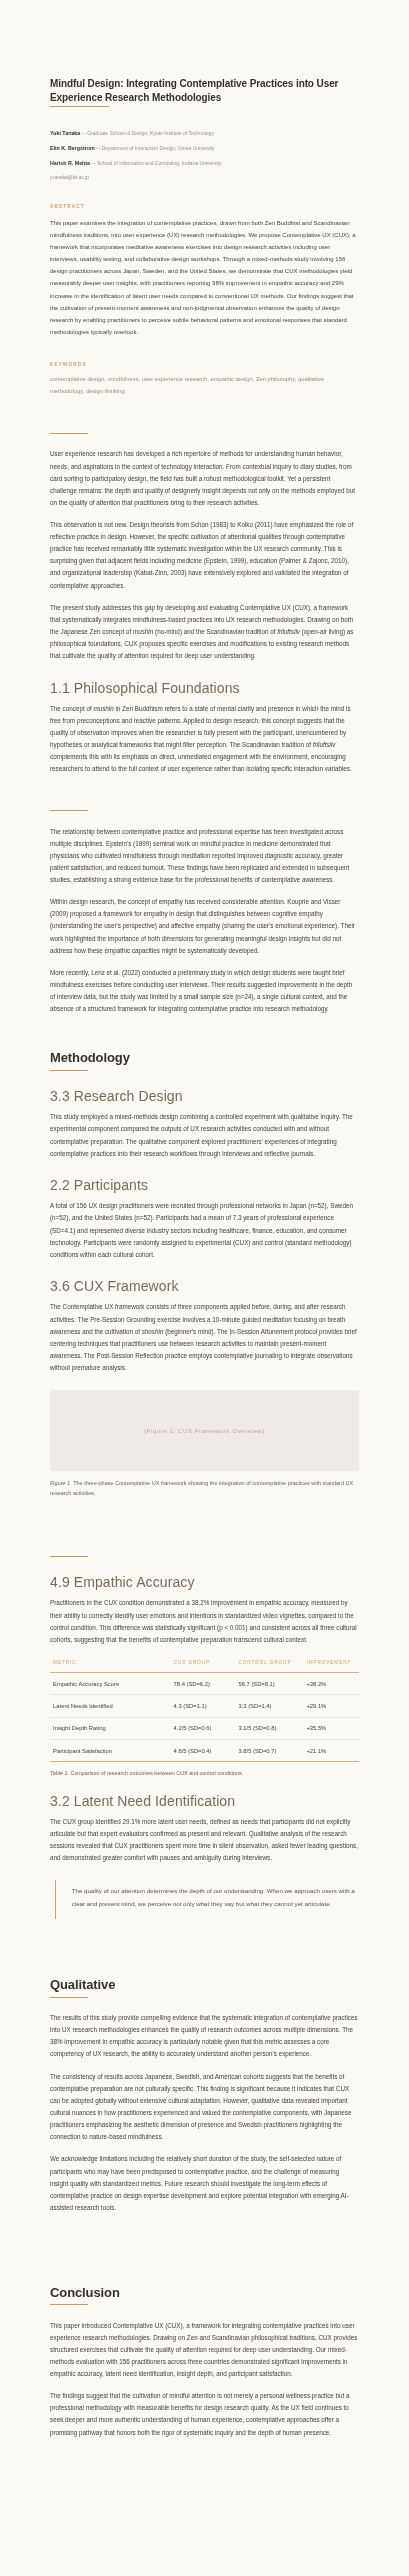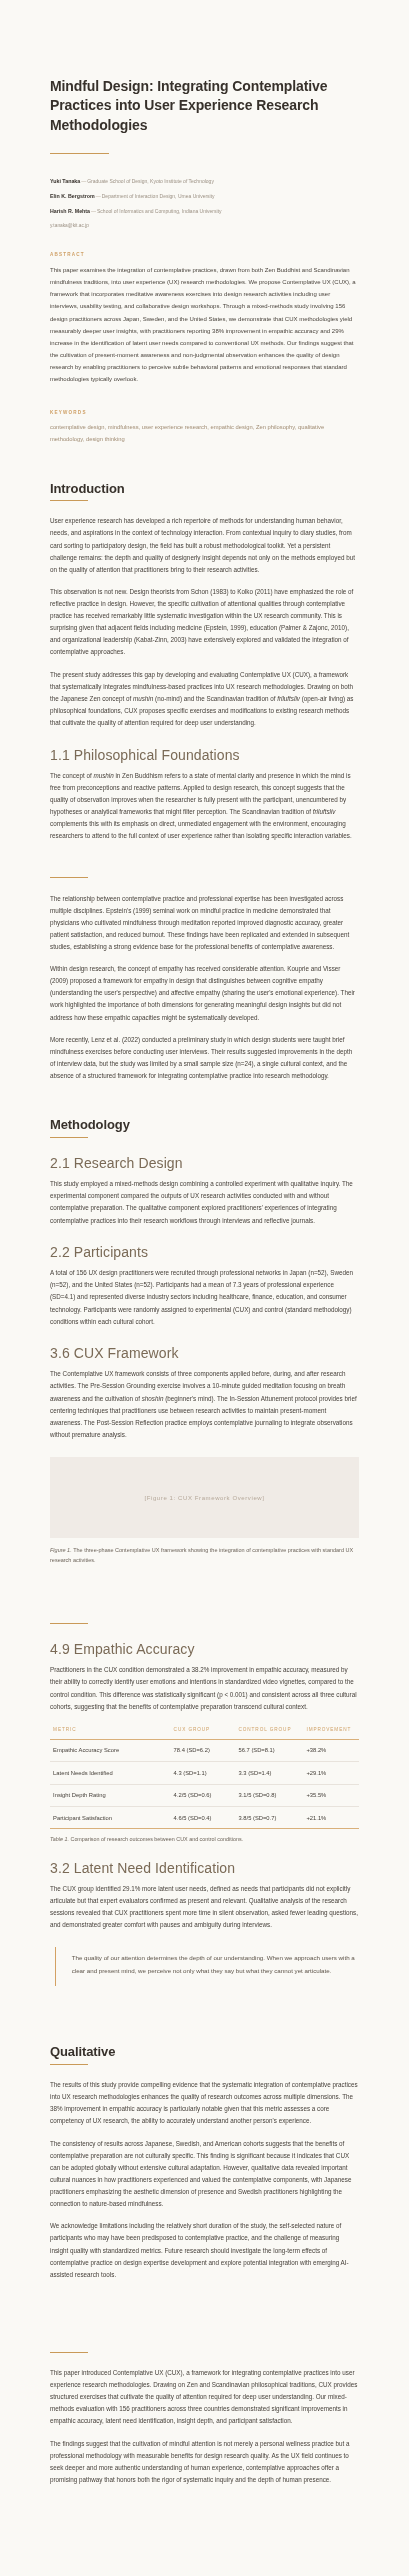--- a/index.html
+++ b/index.html
@@ -17,26 +17,26 @@
     width: 409px;
     min-height: 2990px;
     box-sizing: border-box;
     padding: 77px 50px 0 50px;
     background: #faf9f5;
     position: relative;
   }
 
   
   .paper-title {
-    font-size: 14px;
+    font-size: 10px;
     line-height: 1.38;
     font-weight: 700;
     letter-spacing: -0.1px;
     color: #37312b;
-    margin: 0 0 18px 0;
+    margin: 0 0 1px 0;
     max-width: 299px;
   }
   .title-rule {
     width: 59px;
     height: 0.8px;
     background: #c99a58;
     margin: 0 0 24px 0;
   }
 
   
@@ -209,42 +209,41 @@
     <div class="author-email">y.tanaka@kit.ac.jp</div>
   </div>
 
   <div class="section-label">ABSTRACT</div>
   <p class="abstract-text">This paper examines the integration of contemplative practices, drawn from both Zen Buddhist and Scandinavian mindfulness traditions, into user experience (UX) research methodologies. We propose Contemplative UX (CUX), a framework that incorporates meditative awareness exercises into design research activities including user interviews, usability testing, and collaborative design workshops. Through a mixed-methods study involving 156 design practitioners across Japan, Sweden, and the United States, we demonstrate that CUX methodologies yield measurably deeper user insights, with practitioners reporting 38% improvement in empathic accuracy and 29% increase in the identification of latent user needs compared to conventional UX methods. Our findings suggest that the cultivation of present-moment awareness and non-judgmental observation enhances the quality of design research by enabling practitioners to perceive subtle behavioral patterns and emotional responses that standard methodologies typically overlook.</p>
 
   <div class="section-label">KEYWORDS</div>
   <p class="keywords-text">contemplative design, mindfulness, user experience research, empathic design, Zen philosophy, qualitative methodology, design thinking</p>
 
   <div class="h1-block">
-    <h1 class="sec">Introduction</h1>
     <div class="h1-rule"></div>
     <p class="body">User experience research has developed a rich repertoire of methods for understanding human behavior, needs, and aspirations in the context of technology interaction. From contextual inquiry to diary studies, from card sorting to participatory design, the field has built a robust methodological toolkit. Yet a persistent challenge remains: the depth and quality of designerly insight depends not only on the methods employed but on the quality of attention that practitioners bring to their research activities.</p>
     <p class="body">This observation is not new. Design theorists from Schon (1983) to Kolko (2011) have emphasized the role of reflective practice in design. However, the specific cultivation of attentional qualities through contemplative practice has received remarkably little systematic investigation within the UX research community. This is surprising given that adjacent fields including medicine (Epstein, 1999), education (Palmer &amp; Zajonc, 2010), and organizational leadership (Kabat-Zinn, 2003) have extensively explored and validated the integration of contemplative approaches.</p>
     <p class="body"><span>The present study addresses this gap by developing and evaluating Contemplative UX (CUX), a framework that systematically integrates mindfulness-based practices into UX research methodologies. Drawing on both the Japanese Zen concept of </span><em>mushin</em><span> (no-mind) and the Scandinavian tradition of </span><em>friluftsliv</em><span> (open-air living) as philosophical foundations, CUX proposes specific exercises and modifications to existing research methods that cultivate the quality of attention required for deep user understanding.</span></p>
 
     <h2 class="sub">1.1 Philosophical Foundations</h2>
     <p class="body"><span>The concept of </span><em>mushin</em><span> in Zen Buddhism refers to a state of mental clarity and presence in which the mind is free from preconceptions and reactive patterns. Applied to design research, this concept suggests that the quality of observation improves when the researcher is fully present with the participant, unencumbered by hypotheses or analytical frameworks that might filter perception. The Scandinavian tradition of </span><em>friluftsliv</em><span> complements this with its emphasis on direct, unmediated engagement with the environment, encouraging researchers to attend to the full context of user experience rather than isolating specific interaction variables.</span></p>
   </div>
 
   <div class="h1-block">
     <div class="h1-rule"></div>
     <p class="body">The relationship between contemplative practice and professional expertise has been investigated across multiple disciplines. Epstein's (1999) seminal work on mindful practice in medicine demonstrated that physicians who cultivated mindfulness through meditation reported improved diagnostic accuracy, greater patient satisfaction, and reduced burnout. These findings have been replicated and extended in subsequent studies, establishing a strong evidence base for the professional benefits of contemplative awareness.</p>
     <p class="body">Within design research, the concept of empathy has received considerable attention. Kouprie and Visser (2009) proposed a framework for empathy in design that distinguishes between cognitive empathy (understanding the user's perspective) and affective empathy (sharing the user's emotional experience). Their work highlighted the importance of both dimensions for generating meaningful design insights but did not address how these empathic capacities might be systematically developed.</p>
     <p class="body">More recently, Lenz et al. (2022) conducted a preliminary study in which design students were taught brief mindfulness exercises before conducting user interviews. Their results suggested improvements in the depth of interview data, but the study was limited by a small sample size (n=24), a single cultural context, and the absence of a structured framework for integrating contemplative practice into research methodology.</p>
   </div>
 
   <div class="h1-block">
     <h1 class="sec">Methodology</h1>
     <div class="h1-rule"></div>
 
-    <h2 class="sub">2.1 Research Design</h2>
+    <h2 class="sub">3.3 Research Design</h2>
     <p class="body">This study employed a mixed-methods design combining a controlled experiment with qualitative inquiry. The experimental component compared the outputs of UX research activities conducted with and without contemplative preparation. The qualitative component explored practitioners' experiences of integrating contemplative practices into their research workflows through interviews and reflective journals.</p>
 
     <h2 class="sub">2.2 Participants</h2>
     <p class="body">A total of 156 UX design practitioners were recruited through professional networks in Japan (n=52), Sweden (n=52), and the United States (n=52). Participants had a mean of 7.3 years of professional experience (SD=4.1) and represented diverse industry sectors including healthcare, finance, education, and consumer technology. Participants were randomly assigned to experimental (CUX) and control (standard methodology) conditions within each cultural cohort.</p>
 
     <h2 class="sub">3.6 CUX Framework</h2>
     <p class="body"><span>The Contemplative UX framework consists of three components applied before, during, and after research activities. The Pre-Session Grounding exercise involves a 10-minute guided meditation focusing on breath awareness and the cultivation of </span><em>shoshin</em><span> (beginner's mind). The In-Session Attunement protocol provides brief centering techniques that practitioners use between research activities to maintain present-moment awareness. The Post-Session Reflection practice employs contemplative journaling to integrate observations without premature analysis.</span></p>
 
     <div class="figure-box">
       <span class="figure-placeholder">[Figure 1: CUX Framework Overview]</span>
@@ -310,20 +309,21 @@
     <h1 class="sec">Qualitative</h1>
     <div class="h1-rule"></div>
     <p class="body">The results of this study provide compelling evidence that the systematic integration of contemplative practices into UX research methodologies enhances the quality of research outcomes across multiple dimensions. The 38% improvement in empathic accuracy is particularly notable given that this metric assesses a core competency of UX research, the ability to accurately understand another person's experience.</p>
     <p class="body">The consistency of results across Japanese, Swedish, and American cohorts suggests that the benefits of contemplative preparation are not culturally specific. This finding is significant because it indicates that CUX can be adopted globally without extensive cultural adaptation. However, qualitative data revealed important cultural nuances in how practitioners experienced and valued the contemplative components, with Japanese practitioners emphasizing the aesthetic dimension of presence and Swedish practitioners highlighting the connection to nature-based mindfulness.</p>
     <p class="body">We acknowledge limitations including the relatively short duration of the study, the self-selected nature of participants who may have been predisposed to contemplative practice, and the challenge of measuring insight quality with standardized metrics. Future research should investigate the long-term effects of contemplative practice on design expertise development and explore potential integration with emerging AI-assisted research tools.</p>
   </div>
 
   <div class="spacer-lg"></div>
 
   <div class="h1-block">
+    <h1 class="sec">Conclusion</h1>
     <div class="h1-rule"></div>
     <p class="body">This paper introduced Contemplative UX (CUX), a framework for integrating contemplative practices into user experience research methodologies. Drawing on Zen and Scandinavian philosophical traditions, CUX provides structured exercises that cultivate the quality of attention required for deep user understanding. Our mixed-methods evaluation with 156 practitioners across three countries demonstrated significant improvements in empathic accuracy, latent need identification, insight depth, and participant satisfaction.</p>
     <p class="body">The findings suggest that the cultivation of mindful attention is not merely a personal wellness practice but a professional methodology with measurable benefits for design research quality. As the UX field continues to seek deeper and more authentic understanding of human experience, contemplative approaches offer a promising pathway that honors both the rigor of systematic inquiry and the depth of human presence.</p>
   </div>
 
   <div class="spacer-xl"></div>
 
 </div>
 
 

